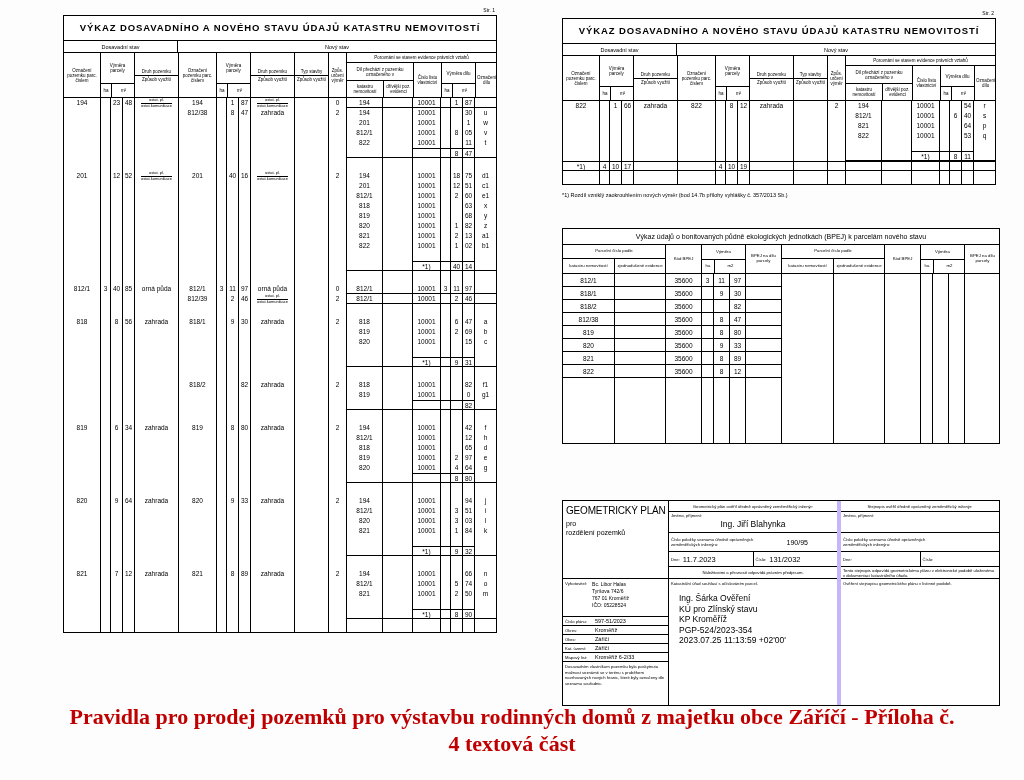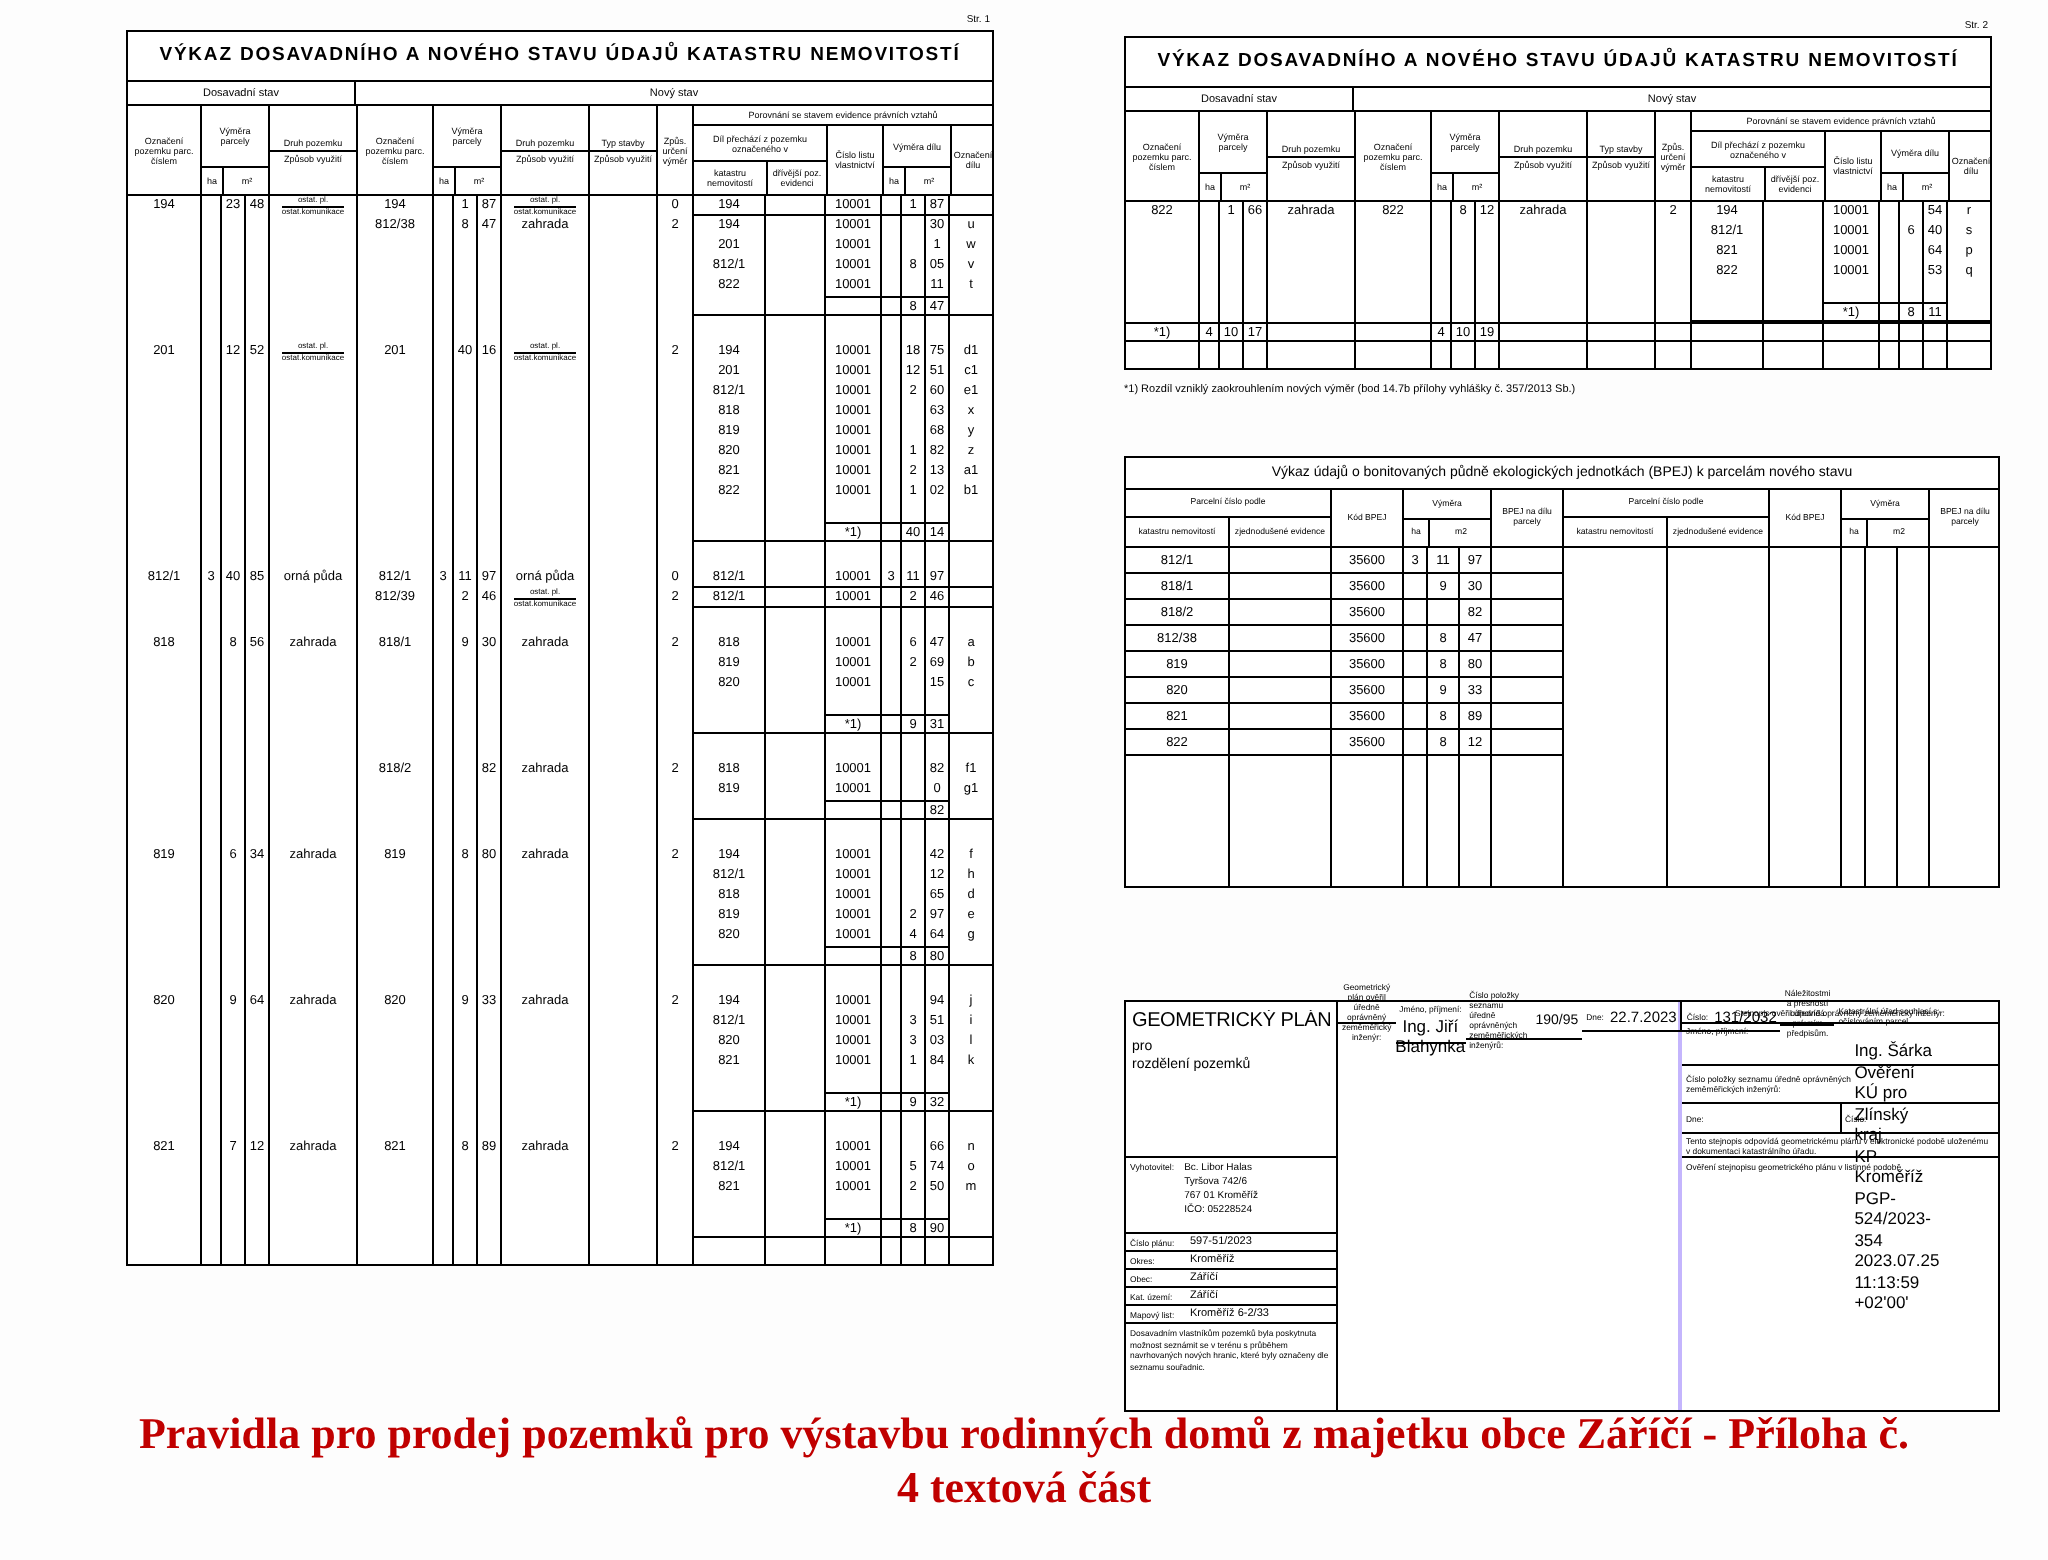--- a/index.html
+++ b/index.html
@@ -45,21 +45,21 @@
   .bp-half>div{box-sizing:border-box;flex:none;}
   .bp-body{display:flex;height:169px;}
   .bp-rows{width:218px;}
   .bp-rows .trow{height:13px;font-size:6.5px;line-height:13px;}
   .bp-empty{flex:1;display:flex;}
   .bp-empty>div{box-sizing:border-box;}
   
   .gp{position:absolute;left:562px;top:500px;width:438px;height:206px;border:1px solid #000;display:flex;
     box-sizing:border-box;background:#fff;}
   .gp-left{width:106px;border-right:1px solid #000;display:flex;flex-direction:column;box-sizing:border-box;}
-  .gp-mid{width:172px;border-right:2px solid #c4b5fd;display:flex;box-sizing:border-box;}
+  .gp-mid{width:172px;border-right:4px solid #c4b5fd;display:flex;flex-direction:column;box-sizing:border-box;}
   .gp-right{flex:1;display:flex;flex-direction:column;}
   .gp-title-cell{height:78px;border-bottom:1px solid #000;padding:4px 3px;box-sizing:border-box;}
   .gp-title{font-size:10px;letter-spacing:-.2px;white-space:nowrap;overflow:hidden;}
   .gp-for{font-size:7px;margin-top:4px;}
   .gp-purpose{font-size:7px;margin-top:2px;}
   .gp-maker{height:38px;border-bottom:1px solid #000;display:flex;padding:2px;box-sizing:border-box;font-size:4.3px;}
   .gp-maker-lines{margin-left:5px;font-size:5px;line-height:7px;}
   .gp-kv{height:9px;border-bottom:1px solid #000;display:flex;align-items:center;padding:0 2px;box-sizing:border-box;}
   .gp-kv .k{font-size:4.2px;width:30px;flex:none;}
   .gp-kv .v{font-size:5.5px;}
@@ -1719,33 +1719,33 @@
       <span class="lbl">Jméno, příjmení:</span>
       <div class="val">Ing. Jiří Blahynka</div>
     </div>
     <div class="gm-list">
       <span class="lbl">Číslo položky seznamu úředně oprávněných zeměměřických inženýrů:</span>
       <span class="val2">190/95</span>
     </div>
     <div class="gm-date">
       <div class="half">
           <span class="lbl">Dne:</span>
-          <span class="val2">22.7.2023</span>
+          <span class="val2">11.7.2023</span>
         </div>
       <div class="half bl">
           <span class="lbl">Číslo:</span>
           <span class="val2">131/2032</span>
         </div>
     </div>
     <div class="gm-comp">Náležitostmi a přesností odpovídá právním předpisům.</div>
     <div class="gm-stamp">
       <div class="lbl">Katastrální úřad souhlasí s očíslováním parcel.</div>
       <div class="stamp">
         <div>Ing. Šárka Ověření</div>
-        <div>KÚ pro Zlínský kraj</div>
+        <div>KÚ pro Zlínský stavu</div>
         <div>KP Kroměříž</div>
         <div>PGP-524/2023-354</div>
         <div>2023.07.25 11:13:59 +02'00'</div>
       </div>
     </div>
   </div>
   <div class="gp-right">
     <div class="gm-h">Stejnopis ověřil úředně oprávněný zeměměřický inženýr:</div>
     <div class="gm-name">
         <span class="lbl">Jméno, příjmení:</span>

